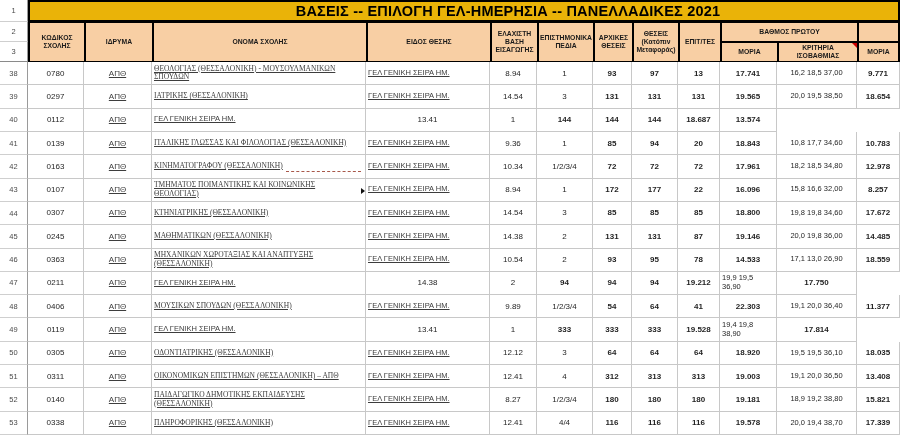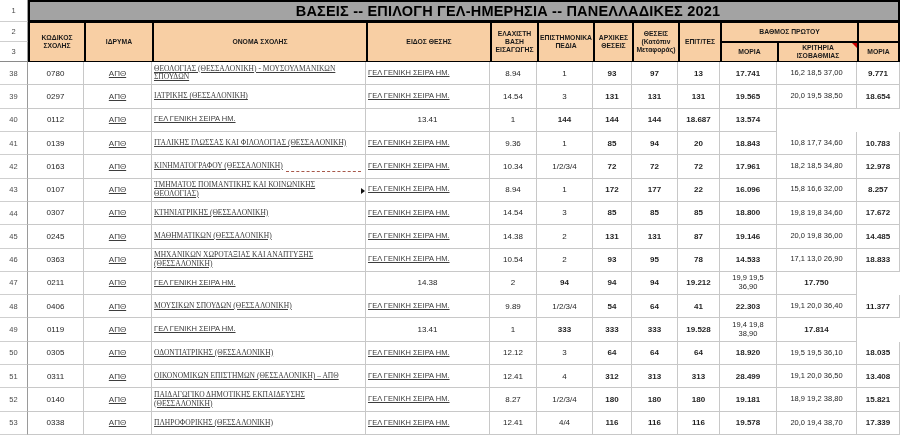--- a/index.html
+++ b/index.html
@@ -13,41 +13,41 @@
   .gcell { box-sizing:border-box; border-right:1px solid #9a9a9a; border-bottom:1px solid #cfcfcf;
            color:#4a4a4a; font-size:7.5px; display:flex; align-items:center; justify-content:center; }
   .g-title { flex:0 0 22px; }
   .g-head  { flex:0 0 20px; }
   .g-last-head { border-bottom-color:#8a8a8a; }
   .g-row   { flex:1 1 0; }
 
   
   .content { position:absolute; left:28px; top:0; width:872px; height:435px; display:flex; flex-direction:column; }
 
-  .title-row { box-sizing:border-box; flex:0 0 22px; border:2px solid #000; background:#a3a3a3;
+  .title-row { box-sizing:border-box; flex:0 0 22px; border:2px solid #000; background:#eab308;
     display:flex; align-items:center; justify-content:center; padding-left:88px;
     font-weight:bold; font-size:14.5px; color:#000; white-space:nowrap; letter-spacing:0.2px; }
 
   .header { box-sizing:border-box; flex:0 0 40px; display:grid; grid-template-columns:var(--cols);
     grid-template-rows:20px 20px; background:#F8CFA4; border-left:1px solid #000; border-right:1px solid #000; }
   .hcell { box-sizing:border-box; border:1px solid #000; background:#F8CFA4; position:relative;
     display:flex; align-items:center; justify-content:center; text-align:center;
     font-weight:bold; font-size:6.8px; line-height:1.2; color:#1a1a1a; padding:1px; overflow:hidden; }
   .span2 { grid-row:1 / span 2; }
   .comment-tri { position:absolute; top:0; right:0; width:0; height:0;
     border-top:5px solid #cc0000; border-left:5px solid transparent; }
 
   .tbody { flex:1 1 auto; display:flex; flex-direction:column; }
   .trow { flex:1 1 0; display:grid; grid-template-columns:var(--cols); }
   .tcell { box-sizing:border-box; border-right:1px solid #c8c8c8; border-bottom:1px solid #c8c8c8;
     font-size:8px; color:#1f1f1f; display:flex; align-items:center; justify-content:center;
     padding:0 2px; overflow:hidden; line-height:1.15; }
   .left { justify-content:flex-start; text-align:left; }
   .b { font-weight:bold; }
-  .crit { font-size:7.5px;text-align:center; }
+  .crit { font-size:7.5px; }
   .c-name, .c-type { font-size:7.5px; }
   .u { text-decoration:underline; text-underline-offset:1px; color:#3d3d3d; }
   .nm { white-space:pre-line;font-family:Liberation Serif, serif; }
   .c-name.dashed::after { content:""; flex:1 1 auto; border-bottom:1px dashed #a8584a;
     align-self:flex-end; margin:0 2px 6px 3px; min-width:6px; }
   .c-name.marked { position:relative; }
   .c-name.marked::after { content:""; position:absolute; right:0; top:9px; width:0; height:0;
     border-left:4px solid #111; border-top:3px solid transparent; border-bottom:3px solid transparent; }
 </style>
 </head>
@@ -273,21 +273,21 @@
     <div class="tcell c-type left">
             <span class="u">ΓΕΛ ΓΕΝΙΚΗ ΣΕΙΡΑ ΗΜ.</span>
           </div>
     <div class="tcell">10.54</div>
     <div class="tcell">2</div>
     <div class="tcell b">93</div>
     <div class="tcell b">95</div>
     <div class="tcell b">78</div>
     <div class="tcell b">14.533</div>
     <div class="tcell crit">17,1 13,0 26,90</div>
-    <div class="tcell b">18.833</div>
+    <div class="tcell b">18.559</div>
   </div>
         <div class="trow">
     <div class="tcell c-code">0211</div>
     <div class="tcell c-inst">
             <span class="u">ΑΠΘ</span>
           </div>
     <div class="tcell c-type left">
             <span class="u">ΓΕΛ ΓΕΝΙΚΗ ΣΕΙΡΑ ΗΜ.</span>
           </div>
     <div class="tcell">14.38</div>
@@ -365,21 +365,21 @@
             <span class="u nm">ΟΙΚΟΝΟΜΙΚΩΝ ΕΠΙΣΤΗΜΩΝ (ΘΕΣΣΑΛΟΝΙΚΗ) – ΑΠΘ</span>
           </div>
     <div class="tcell c-type left">
             <span class="u">ΓΕΛ ΓΕΝΙΚΗ ΣΕΙΡΑ ΗΜ.</span>
           </div>
     <div class="tcell">12.41</div>
     <div class="tcell">4</div>
     <div class="tcell b">312</div>
     <div class="tcell b">313</div>
     <div class="tcell b">313</div>
-    <div class="tcell b">28.499</div>
+    <div class="tcell b">19.003</div>
     <div class="tcell crit">19,1 20,0 36,50</div>
     <div class="tcell b">13.408</div>
   </div>
         <div class="trow">
     <div class="tcell c-code">0140</div>
     <div class="tcell c-inst">
             <span class="u">ΑΠΘ</span>
           </div>
     <div class="tcell c-name left">
             <span class="u nm">ΠΑΙΔΑΓΩΓΙΚΟ ΔΗΜΟΤΙΚΗΣ ΕΚΠΑΙΔΕΥΣΗΣ (ΘΕΣΣΑΛΟΝΙΚΗ)</span>

